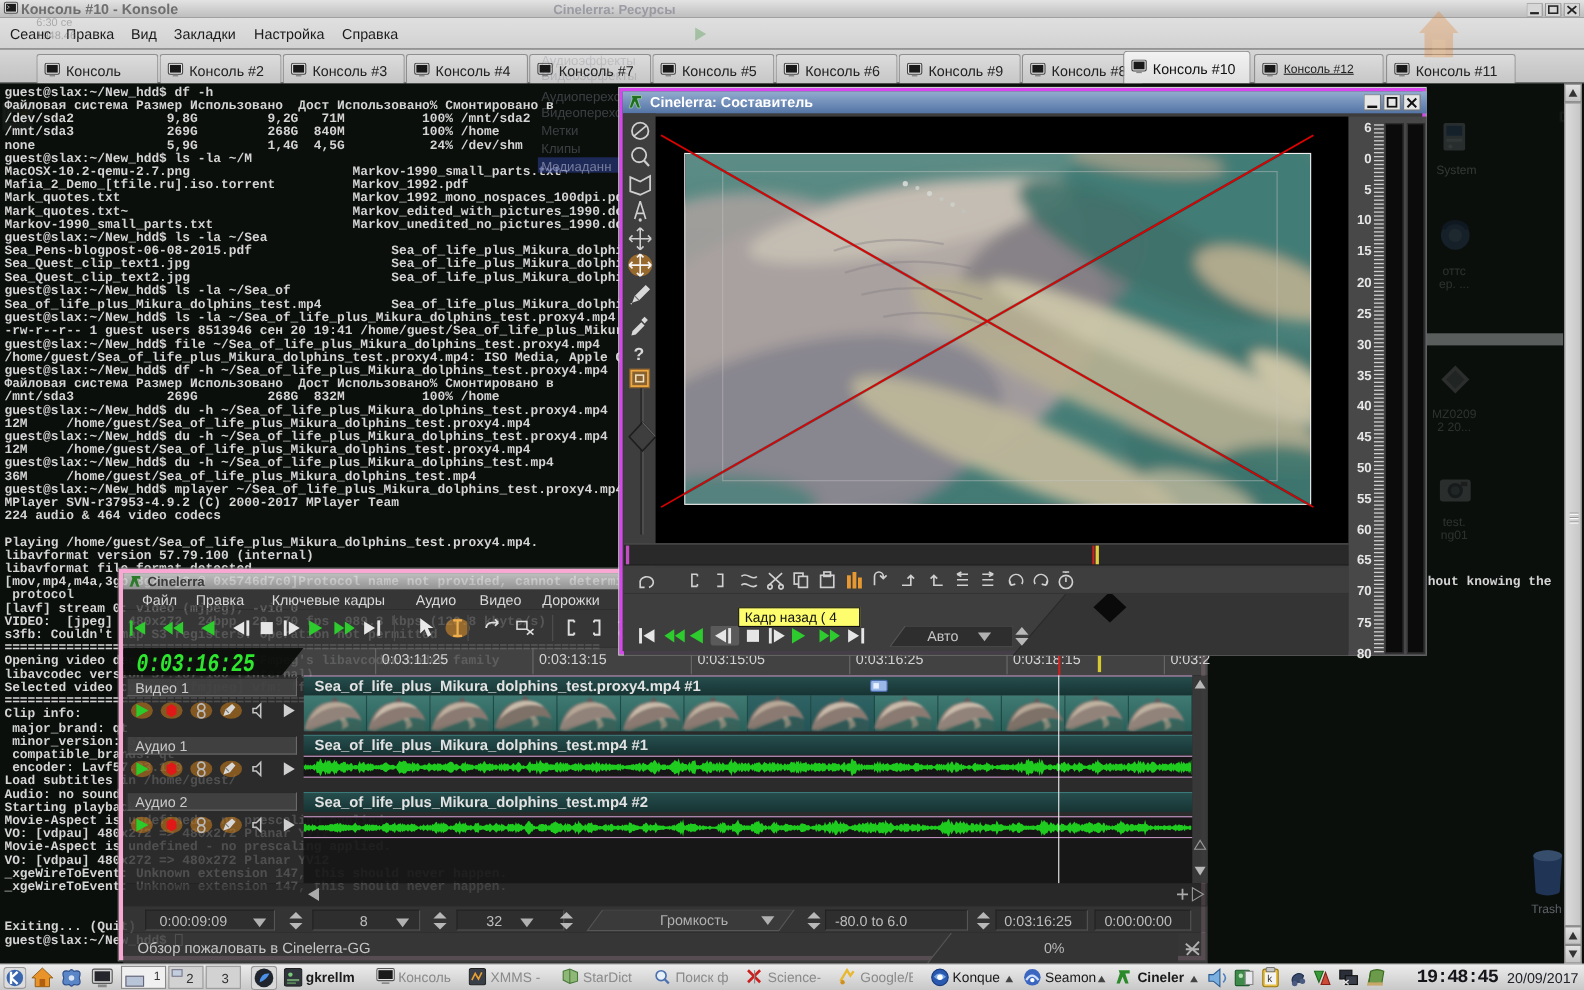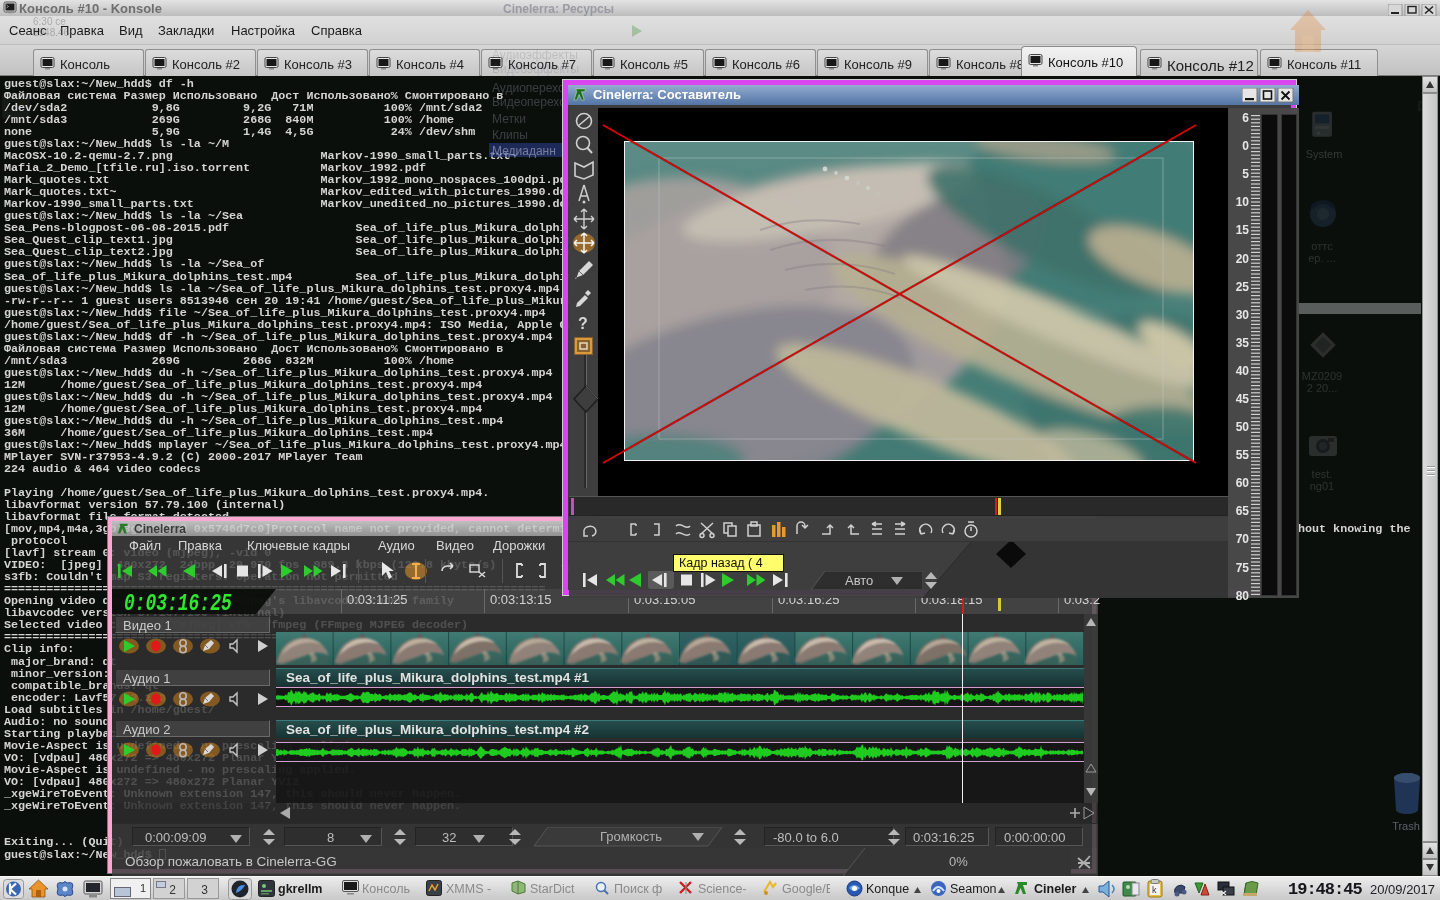--- a/index.html
+++ b/index.html
@@ -118,21 +118,21 @@
           <rect x="5" y="11" width="5" height="1.5" fill="#888"></rect>
         </svg>
         <div class="abs" style="left:26px;top:8px;font-size:13px;color:#111;">Консоль #10</div>
       </div>
       <div class="abs" style="left:1140px;top:4px;width:118px;height:27px;background:linear-gradient(180deg,#dcdcdc,#c6c6c6);border:1px solid #8f8f8f;border-bottom:none;border-radius:3px 3px 0 0;">
         <svg width="15" height="13" viewBox="0 0 15 13" style="position:absolute;left:6px;top:7px;">
           <rect x="1" y="0.5" width="13" height="10" rx="1.5" fill="#e6e6e6" stroke="#444" stroke-width="1"></rect>
           <rect x="2.5" y="2" width="10" height="7" fill="#181818"></rect>
           <rect x="5" y="11" width="5" height="1.5" fill="#888"></rect>
         </svg>
-        <div class="abs" style="left:26px;top:7px;font-size:15px;color:#222;">Консоль #12</div>
+        <div class="abs" style="left:26px;top:7px;font-size:11px;color:#222;text-decoration:underline;">Консоль #12</div>
       </div>
       <div class="abs" style="left:1260px;top:4px;width:118px;height:27px;background:linear-gradient(180deg,#dcdcdc,#c6c6c6);border:1px solid #8f8f8f;border-bottom:none;border-radius:3px 3px 0 0;">
         <svg width="15" height="13" viewBox="0 0 15 13" style="position:absolute;left:6px;top:7px;">
           <rect x="1" y="0.5" width="13" height="10" rx="1.5" fill="#e6e6e6" stroke="#444" stroke-width="1"></rect>
           <rect x="2.5" y="2" width="10" height="7" fill="#181818"></rect>
           <rect x="5" y="11" width="5" height="1.5" fill="#888"></rect>
         </svg>
         <div class="abs" style="left:26px;top:7px;font-size:13px;color:#222;">Консоль #11</div>
       </div>
       <div class="abs" style="left:2px;top:48px;width:28px;height:26px;background:#cfcfcf;border:1px solid #909090;border-radius:2px;"><svg width="26" height="24" viewBox="0 0 26 24">
@@ -424,20 +424,26 @@
         <path d="M4,13 l2,-6 6,-5 3,3 -5,6 -6,2 z" fill="#d8d8d8"></path>
         <path d="M6,7 l3,3" stroke="#777" stroke-width="1"></path>
       </g>
       <g transform="translate(108,0)">
         <path d="M4,6 h3 l4,-4 v12 l-4,-4 h-3 z" fill="none" stroke="#c4c4c4" stroke-width="1.4"></path>
       </g>
       <g transform="translate(136,0)">
         <path d="M4,2 L4,14 L14,8 Z" fill="#cfcfcf"></path>
       </g>
     </svg>
+    <div class="abs" style="left:164px;top:93px;width:808px;height:18px;background:linear-gradient(180deg,rgba(38,78,78,0.96),rgba(22,52,52,0.96));border-top:1px solid #c9a0c9;">
+      <div style="position:absolute;left:10px;top:1px;font-size:13.5px;font-weight:bold;color:#e2e2e2;">Sea_of_life_plus_Mikura_dolphins_test.proxy4.mp4 #1</div>
+      <div style="position:absolute;left:515px;top:3px;width:16px;height:11px;background:#9ab8e8;border:1px solid #4a6aa8;border-radius:2px;">
+        <div style="position:absolute;left:2px;top:2px;width:5px;height:5px;background:#e8f0ff;"></div>
+      </div>
+    </div>
     <svg class="abs" style="left:164px;top:111px" width="808" height="33" viewBox="0 0 808 33">
       <defs>
         <linearGradient id="tw" x1="0" y1="0" x2="0" y2="1">
           <stop offset="0" stop-color="#3f7a73"></stop>
           <stop offset="1" stop-color="#2a5f59"></stop>
         </linearGradient>
         <filter id="tb" x="-30%" y="-30%" width="160%" height="160%">
           <feGaussianBlur stdDeviation="1.1"></feGaussianBlur>
         </filter>
       </defs>
@@ -661,21 +667,21 @@
       </svg>
       <svg class="abs" style="left:420px;top:3px" width="192" height="20">
         <path d="M16,0 H190 L176,19 H2 Z" fill="#3a3a3a" stroke="#565656" stroke-width="1"></path>
         <text x="68" y="14" font-size="13" fill="#b0b0b0" font-family="Liberation Sans">Громкость</text>
         <path d="M160,6 L172,6 L166,14 Z" fill="#b0b0b0"></path>
       </svg>
       <svg class="abs" style="left:620px;top:4px" width="16" height="18">
         <path d="M8,1 L14,7 L2,7 Z" fill="#b8b8b8"></path>
         <path d="M8,17 L14,11 L2,11 Z" fill="#b8b8b8"></path>
       </svg>
-      <div class="abs" style="left:638px;top:3px;width:130px;height:19px;background:#2e2e2e;border:1px solid #222;border-bottom-color:#555;border-right-color:#555;margin-left:14px;">
+      <div class="abs" style="left:638px;top:3px;width:130px;height:19px;background:#2e2e2e;border:1px solid #222;border-bottom-color:#555;border-right-color:#555;">
         <div style="position:absolute;left:8px;top:2px;font-size:13px;color:#bdbdbd;white-space:nowrap;">-80.0 to 6.0</div>
       </div>
       <svg class="abs" style="left:774px;top:4px" width="16" height="18">
         <path d="M8,1 L14,7 L2,7 Z" fill="#b8b8b8"></path>
         <path d="M8,17 L14,11 L2,11 Z" fill="#b8b8b8"></path>
       </svg>
       <div class="abs" style="left:793px;top:3px;width:84px;height:19px;background:#2e2e2e;border:1px solid #222;border-bottom-color:#555;border-right-color:#555;">
         <div style="position:absolute;left:7px;top:2px;font-size:13px;color:#bdbdbd;white-space:nowrap;">0:03:16:25</div>
       </div>
       <div class="abs" style="left:883px;top:3px;width:88px;height:19px;background:#2e2e2e;border:1px solid #222;border-bottom-color:#555;border-right-color:#555;">
@@ -687,21 +693,21 @@
       <svg class="abs" style="left:731px;top:0" width="228" height="28">
         <path d="M22,0 H228 V28 H0 Z" fill="#343434"></path>
         <path d="M22,0 L0,28" stroke="#555"></path>
         <text x="106" y="18" font-size="13" fill="#b8b8b8" font-family="Liberation Sans">0%</text>
       </svg>
       <svg class="abs" style="left:964px;top:6px" width="17" height="17">
         <path d="M2,4 L14,14 M14,2 L3,14 M2,9 L14,9" stroke="#b0b0b0" stroke-width="1.8" fill="none"></path>
       </svg>
     </div>
   </div>
-<div class="abs" style="left:563px;top:80px;width:733px;height:515px;z-index:20;border:5px solid #d946ef;outline:1px solid #cfcfcf;background:rgba(62,62,62,0.97);">
+<div class="abs" style="left:563px;top:80px;width:733px;height:515px;z-index:20;border:3px solid #d946ef;outline:1px solid #cfcfcf;background:rgba(62,62,62,0.97);">
     <div class="abs" style="left:0;top:0;width:731px;height:20px;background:linear-gradient(180deg,#93accf,#5374a5);">
       <svg class="abs" style="left:5px;top:2px" width="15" height="15" viewBox="0 0 16 16">
         <path d="M3,2 h10 v3 h-4 l3,9 h-3 l-2.5-6 -2.5,6 H1 l3-9 z" fill="#1e6e1e" stroke="#bde4bd" stroke-width="0.6"></path>
       </svg>
       <div class="abs" style="left:25px;top:2px;font-size:13px;font-weight:bold;color:#ffffff;">Cinelerra: Составитель</div>
       <div class="abs" style="left:674px;top:3px;width:52px;height:15px;"><svg width="52" height="15" viewBox="0 0 52 15">
           <rect x="0" y="0" width="15" height="14" fill="#e6e6e6" stroke="#777"></rect>
           <rect x="18" y="0" width="15" height="14" fill="#e6e6e6" stroke="#777"></rect>
           <rect x="36" y="0" width="15" height="14" fill="#e6e6e6" stroke="#777"></rect>
           <rect x="3" y="10" width="9" height="2.2" fill="#111"></rect>

